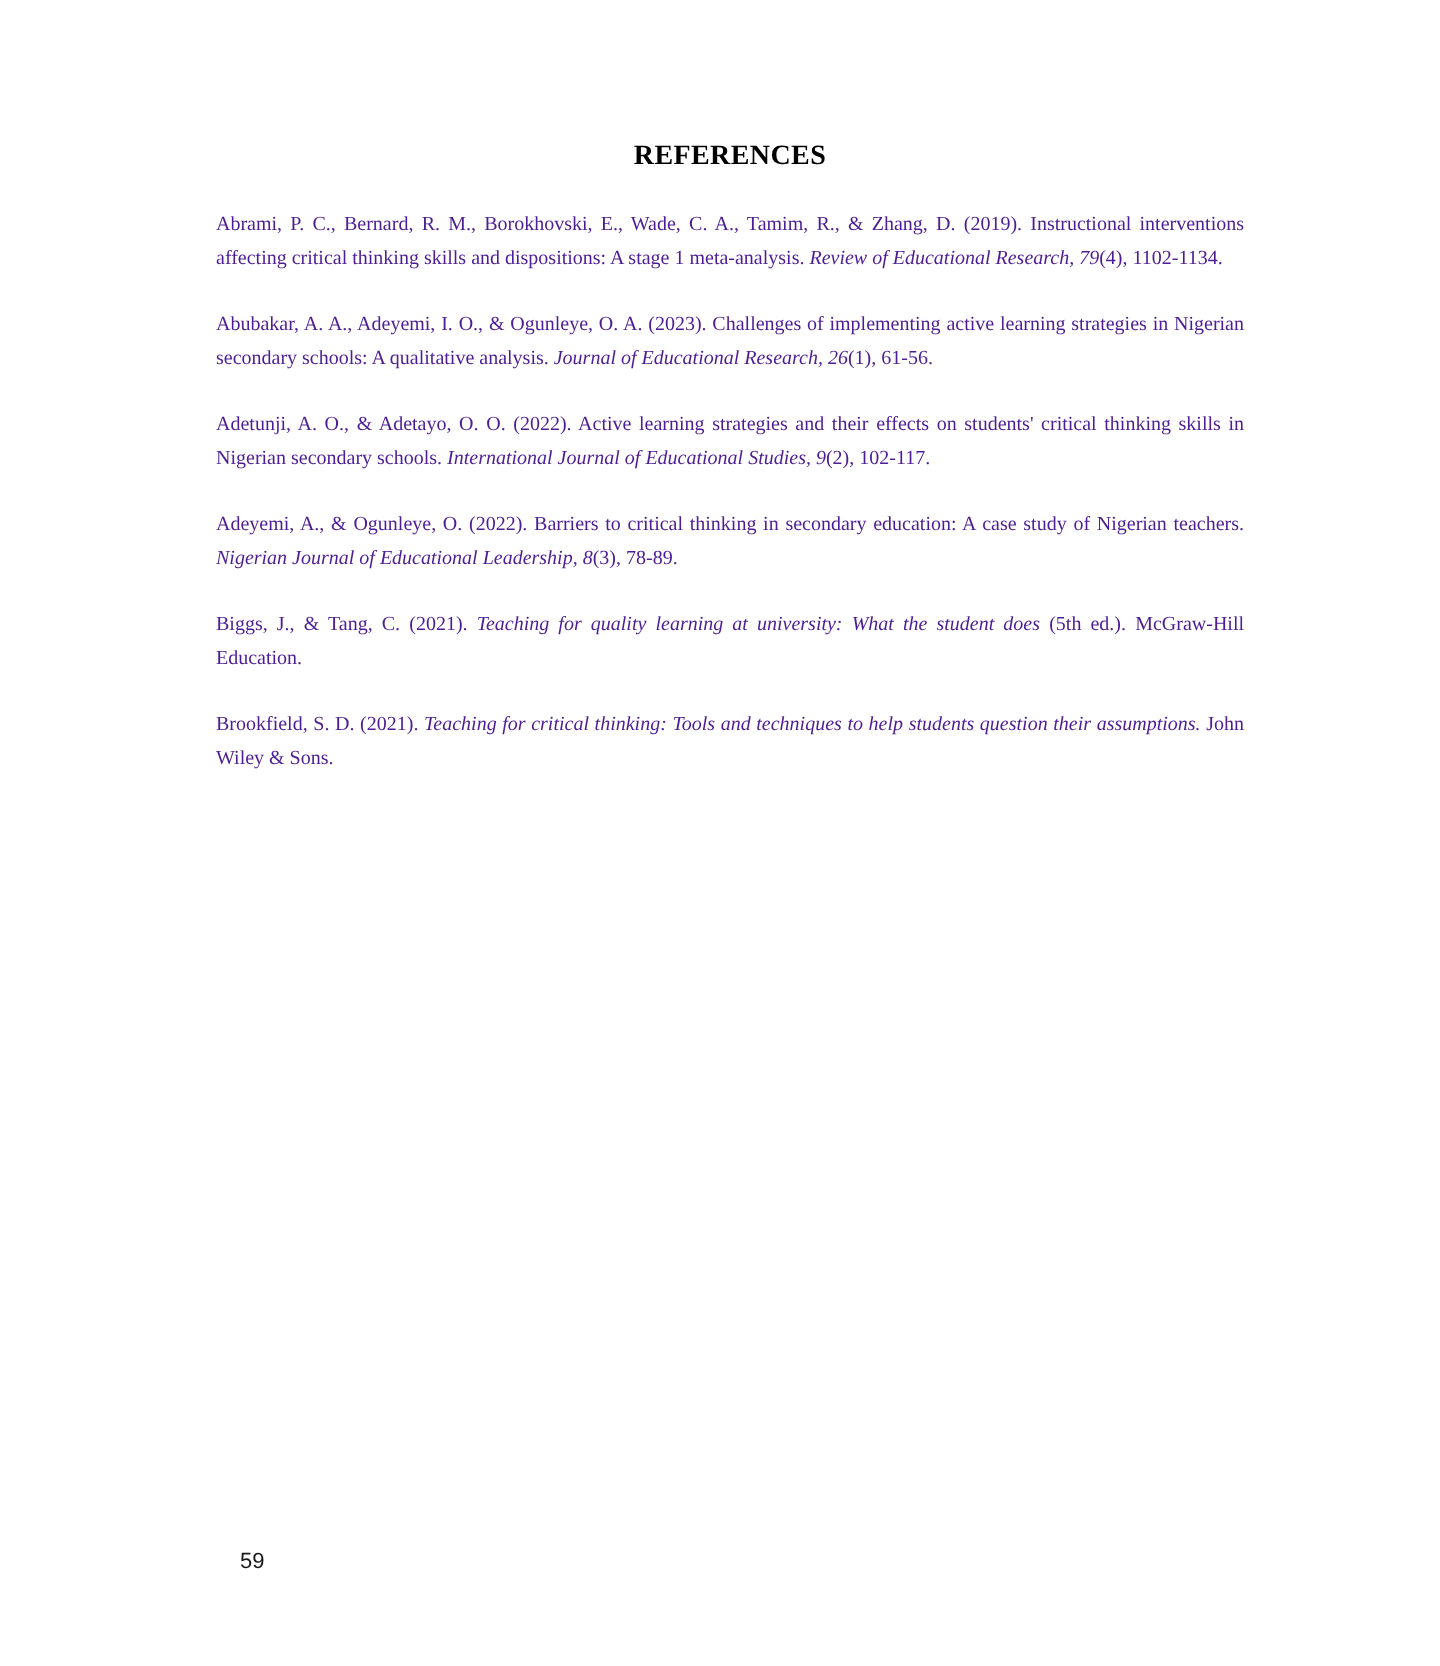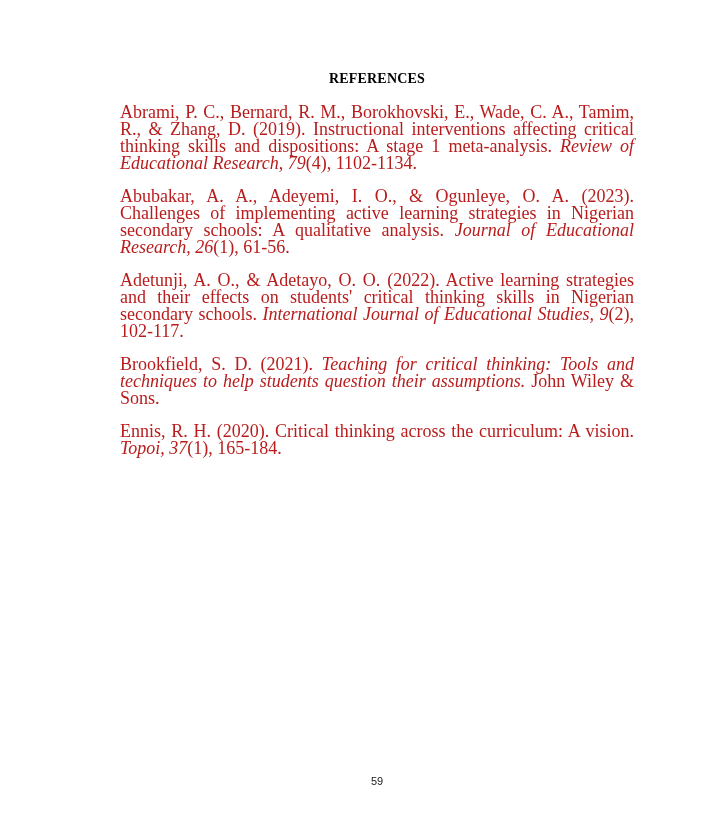--- a/index.html
+++ b/index.html
@@ -12,60 +12,60 @@
   }
   .page {
     position: relative;
     width: 720px;
     height: 833px;
     background: #ffffff;
     overflow: hidden;
   }
   .content {
     position: absolute;
-    left: 120px;
+    left: 108px;
     top: 70px;
     width: 514px;
   }
   .heading {
     font-size: 14px;
     font-weight: bold;
     text-align: center;
     line-height: 17px;
     margin-bottom: 17px;
     letter-spacing: 0.2px;
   }
   .ref {
-    font-size: 18px;
+    font-size: 10px;
     line-height: 17px;
     text-align: justify;
     margin-bottom: 16px;
-    color: #b91c1c;
+    color: #4c1d95;
   }
   .ref:last-child { margin-bottom: 0; }
   .ref .italic { font-style: italic; }
   .page-number {
     position: absolute;
     left: 120px;
     width: 514px;
     top: 775px;
-    text-align: center;
     font-family: "Liberation Sans", sans-serif;
     font-size: 11px;
     color: #1a1a1a;
   }
 </style>
 </head>
 <body>
 
 <div class="page">
   <div class="content">
     <h1 class="heading">REFERENCES</h1>
     <div id="ref-list">
         <p class="ref"><span>Abrami, P. C., Bernard, R. M., Borokhovski, E., Wade, C. A., Tamim, R., &amp; Zhang, D. (2019). Instructional interventions affecting critical thinking skills and dispositions: A stage 1 meta-analysis. </span><span class="italic">Review of Educational Research, 79</span><span>(4), 1102-1134.</span></p>
         <p class="ref"><span>Abubakar, A. A., Adeyemi, I. O., &amp; Ogunleye, O. A. (2023). Challenges of implementing active learning strategies in Nigerian secondary schools: A qualitative analysis. </span><span class="italic">Journal of Educational Research, 26</span><span>(1), 61-56.</span></p>
         <p class="ref"><span>Adetunji, A. O., &amp; Adetayo, O. O. (2022). Active learning strategies and their effects on students' critical thinking skills in Nigerian secondary schools. </span><span class="italic">International Journal of Educational Studies, 9</span><span>(2), 102-117.</span></p>
+        <p class="ref"><span>Adeyemi, A., &amp; Ogunleye, O. (2022). Barriers to critical thinking in secondary education: A case study of Nigerian teachers. </span><span class="italic">Nigerian Journal of Educational Leadership, 8</span><span>(3), 78-89.</span></p>
+        <p class="ref"><span>Biggs, J., &amp; Tang, C. (2021). </span><span class="italic">Teaching for quality learning at university: What the student does</span><span> (5th ed.). McGraw-Hill Education.</span></p>
         <p class="ref"><span>Brookfield, S. D. (2021). </span><span class="italic">Teaching for critical thinking: Tools and techniques to help students question their assumptions.</span><span> John Wiley &amp; Sons.</span></p>
-        <p class="ref"><span>Ennis, R. H. (2020). Critical thinking across the curriculum: A vision. </span><span class="italic">Topoi, 37</span><span>(1), 165-184.</span></p>
       </div>
   </div>
   <div class="page-number">59</div>
 </div>
 
 </body></html>

